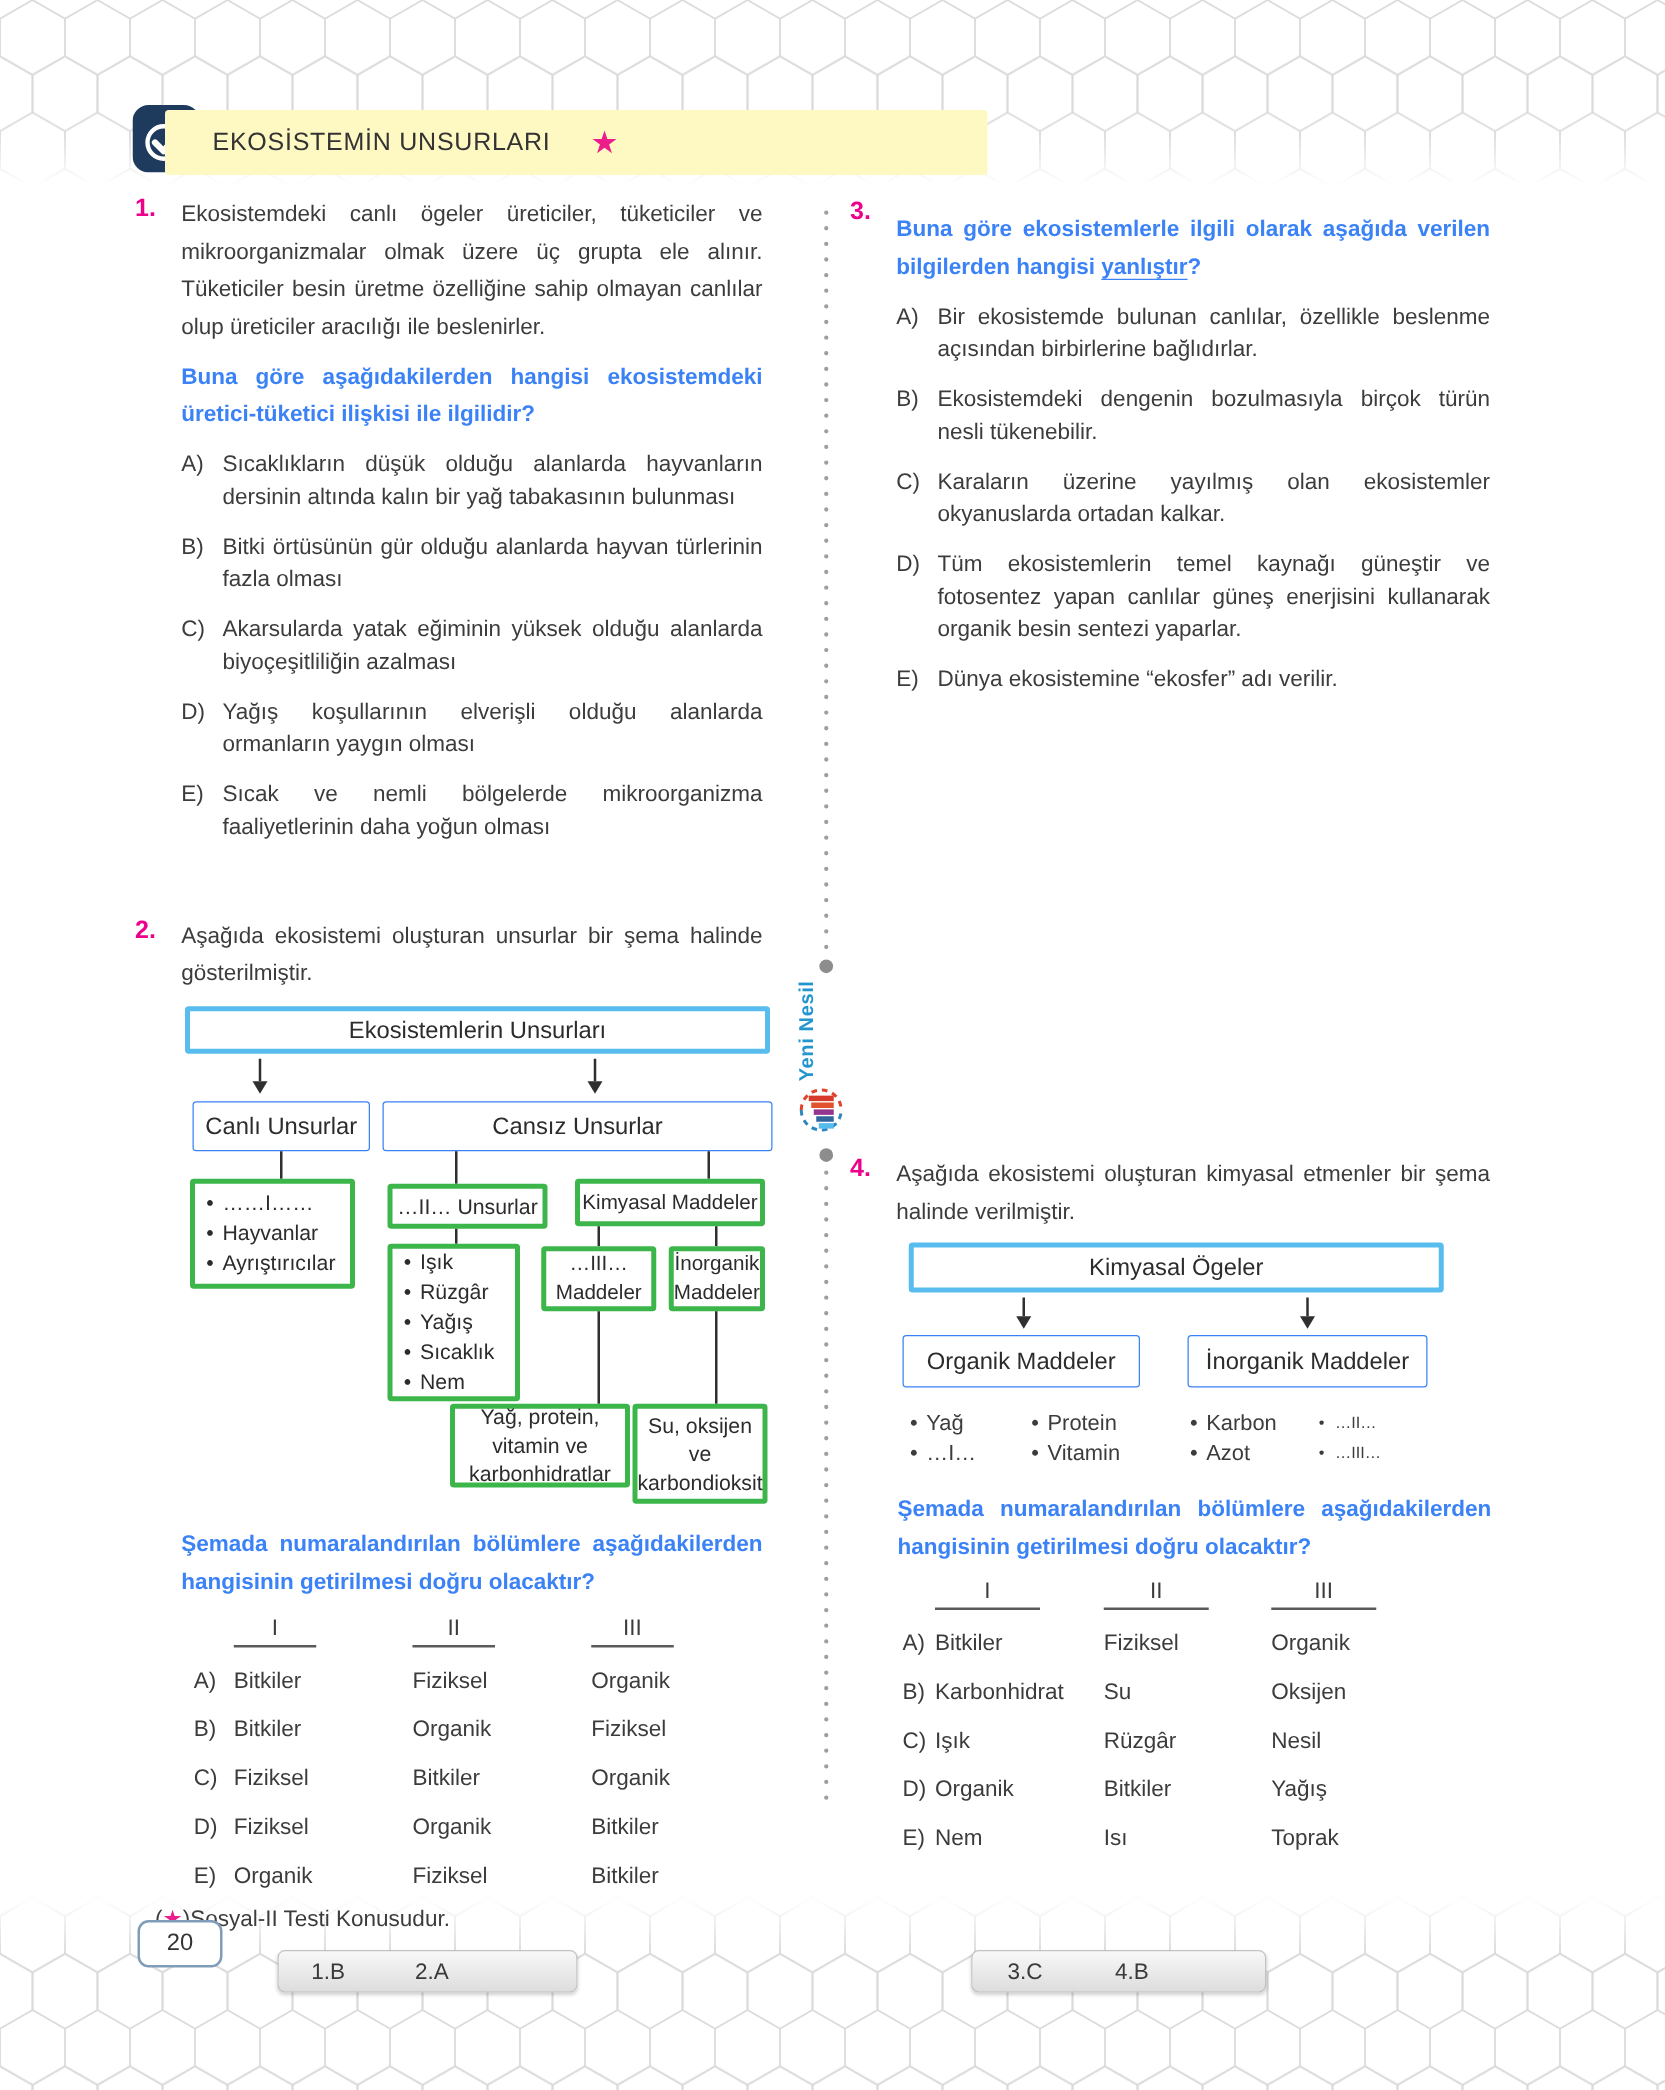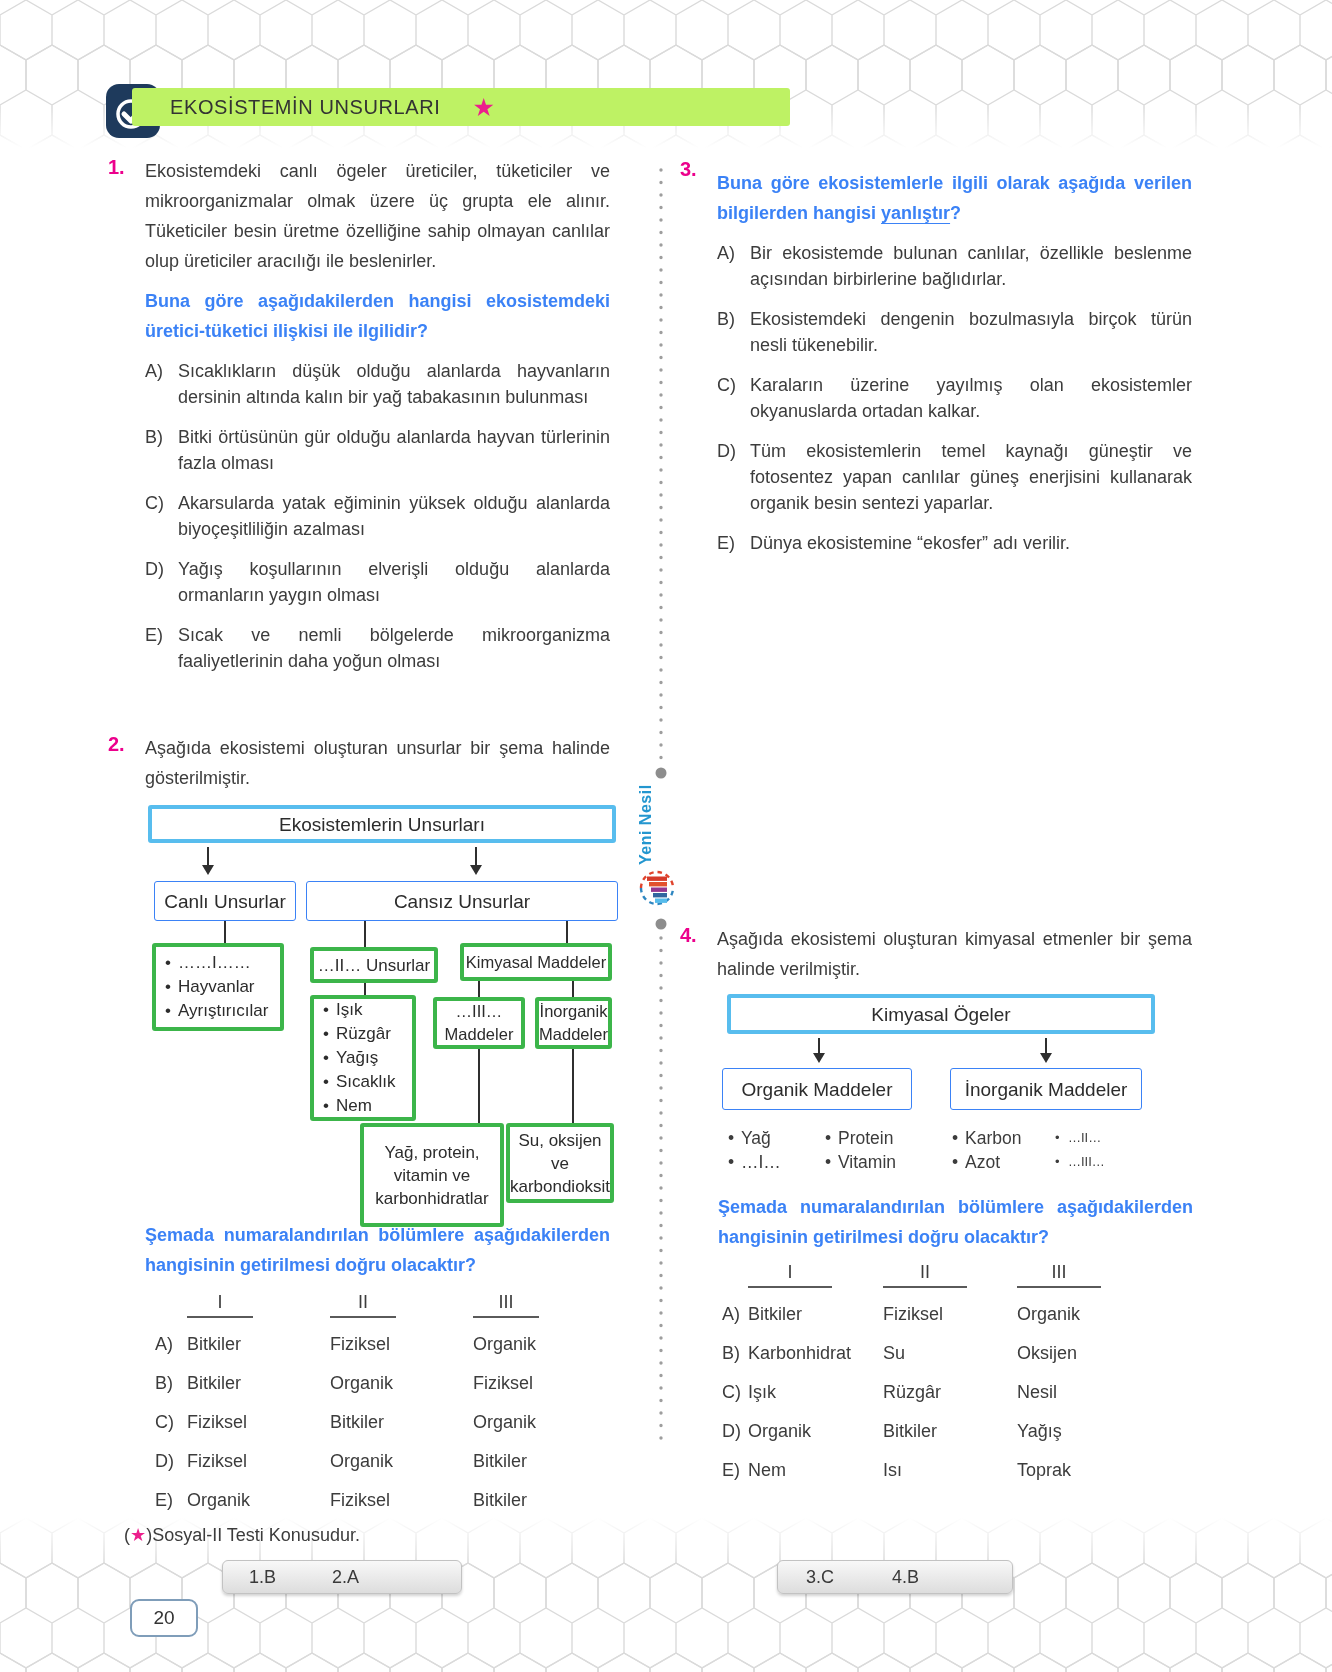--- a/index.html
+++ b/index.html
@@ -1,21 +1,21 @@
 <!DOCTYPE html>
 <html><head>
 <meta charset="utf-8">
 <style>
   html,body{margin:0;padding:0;background:#fff;}
   .page{position:relative;width:1332px;height:1672px;background:#ffffff;overflow:hidden;
         font-family:"Liberation Sans",sans-serif;color:#3c3c3c;}
   .hexband{position:absolute;left:0;pointer-events:none;}
   
   .hdr-icon{position:absolute;left:106px;top:84px;width:54px;height:54px;}
-  .hdr-bar{position:absolute;left:132px;top:88px;width:658px;height:38px;background:#bef264;
+  .hdr-bar{position:absolute;left:132px;top:88px;width:658px;height:52px;background:#fef9c3;
            border-radius:3px;display:flex;align-items:center;padding-left:38px;box-sizing:border-box;}
   .hdr-title{font-size:20px;letter-spacing:.6px;color:#333;}
   .hdr-star{color:#ec1e8c;font-size:25px;margin-left:32px;line-height:1;}
   
   .q{position:absolute;}
   .qnum{position:absolute;left:0;top:0;color:#ec008c;font-weight:bold;font-size:20px;}
   .qc{padding-left:37px;}
   .qbody{font-size:18px;line-height:30px;text-align:justify;color:#3c3c3c;}
   .qprompt{font-size:18px;line-height:30px;font-weight:bold;color:#3b82f6;text-align:justify;margin-top:10px;}
   .qprompt .u{text-decoration:underline;text-underline-offset:4px;}
@@ -48,23 +48,23 @@
   .t4 .hcell{width:84px;}
   
   .divider{position:absolute;}
   .brand-name{position:absolute;left:637px;top:784px;width:26px;height:82px;
               writing-mode:vertical-rl;transform:rotate(180deg);font-size:16px;font-weight:bold;
               color:#2396cf;letter-spacing:.5px;text-align:center;}
   .brand-logo{position:absolute;left:637px;top:864px;width:40px;height:46px;}
   
   .footnote{position:absolute;left:124px;top:1524px;font-size:18px;color:#3c3c3c;}
   .footnote .star{color:#ec1e8c;}
-  .pagebox{position:absolute;left:110px;top:1599px;width:68px;height:38px;border:2px solid #7f9db9;
+  .pagebox{position:absolute;left:110px;top:1536px;width:68px;height:38px;border:2px solid #7f9db9;
            border-radius:9px;background:#fff;display:flex;align-items:center;justify-content:center;
-           font-size:19px;color:#333;box-sizing:border-box;margin-left:20px;}
+           font-size:19px;color:#333;box-sizing:border-box;}
   .ansbar{position:absolute;top:1560px;height:34px;background:linear-gradient(#f8f8f8,#dddddd);
           border:1px solid #c2c2c2;border-radius:6px;box-shadow:0 2px 3px rgba(0,0,0,.18);
           display:flex;align-items:center;font-size:18px;color:#3a3a3a;box-sizing:border-box;}
   .ansbar-left{left:222px;width:240px;padding-left:26px;gap:56px;}
   .ansbar-right{left:777px;width:236px;padding-left:28px;gap:58px;}
 </style>
 </head>
 <body>
 
 <div class="page">
@@ -188,21 +188,21 @@
     <div class="vline" style="left:330px;top:176px;height:16px"></div>
     <div class="vline" style="left:424px;top:176px;height:16px"></div>
     <div class="dgbox bx-green" style="left:285px;top:192px;width:92px;height:52px;font-size:16.5px">
         <span>…III… Maddeler</span>
       </div>
     <div class="dgbox bx-green" style="left:387px;top:192px;width:77px;height:52px;font-size:16.5px">
         <span>İnorganik Maddeler</span>
       </div>
     <div class="vline" style="left:330px;top:244px;height:74px"></div>
     <div class="vline" style="left:424px;top:244px;height:74px"></div>
-    <div class="dgbox bx-green" style="left:212px;top:318px;width:144px;height:104px">
+    <div class="dgbox bx-green" style="left:212px;top:318px;width:144px;height:67px">
         <span>Yağ, protein, vitamin ve karbonhidratlar</span>
       </div>
     <div class="dgbox bx-green" style="left:358px;top:318px;width:108px;height:80px">
         <span>Su, oksijen ve karbondioksit</span>
       </div>
   </div>
 
   <div class="q" style="left:108px;top:1220px;width:502px">
     <div class="qc">
         <div class="qprompt" style="margin-top:0">Şemada numaralandırılan bölümlere aşağıdakilerden hangisinin getirilmesi doğru olacaktır?</div>

